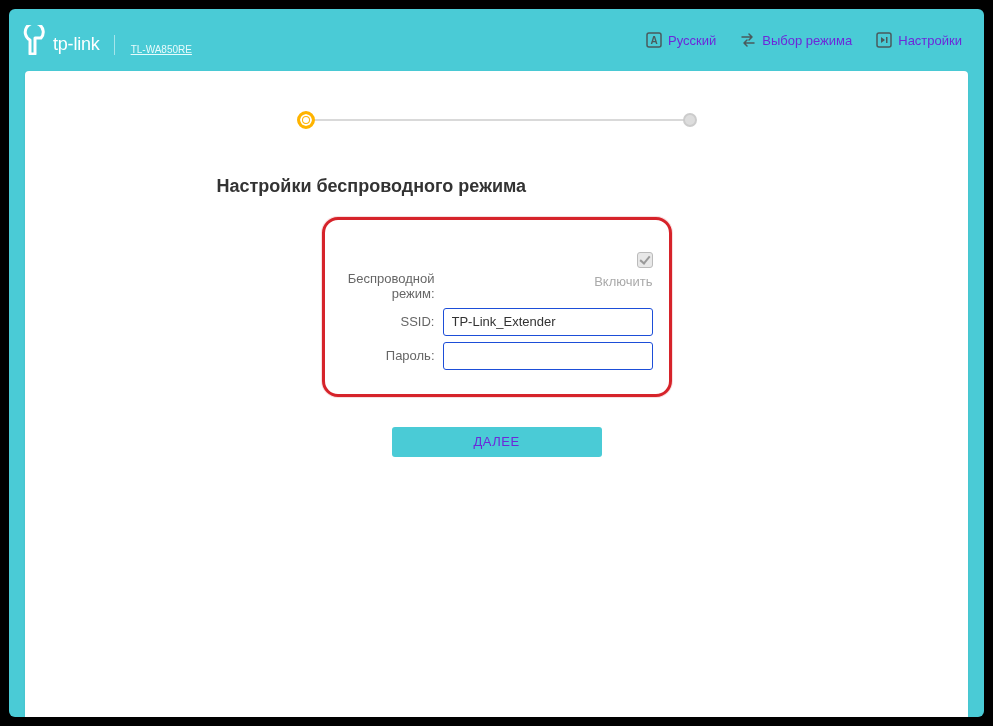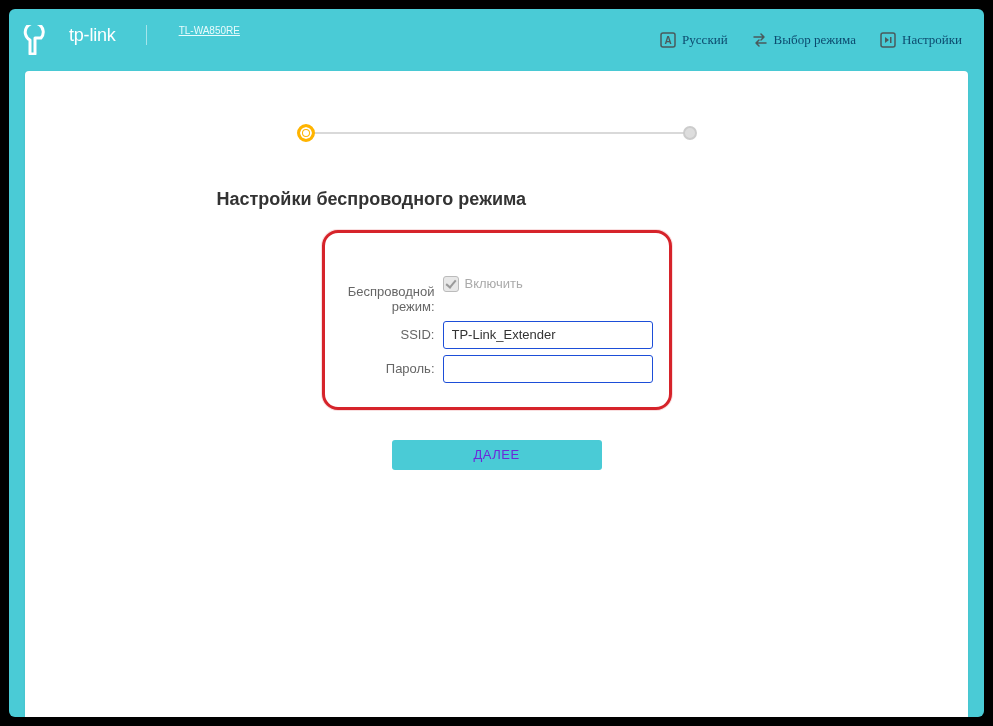--- a/index.html
+++ b/index.html
@@ -21,22 +21,22 @@
   }
   .header {
     height: 62px;
     display: flex;
     align-items: center;
     padding: 0 22px 0 12px;
     color: #fff;
   }
   .brand {
     display: flex;
-    align-items: flex-start;
-    gap: 22px;
+    align-items: flex-end;
+    gap: 6px;
   }
   .model-sep {
     width: 1px; height: 20px;
     background: rgba(255,255,255,0.5);
     margin: 0 10px 0 8px;
   }
   .model {
     font-size: 10px;
     color: #e8fbfc;
     text-decoration: underline;
@@ -50,28 +50,28 @@
     color: #2f5d5f;
     font-weight: 500;
   }
   .hact {
     display: flex;
     align-items: center;
     gap: 6px;
     cursor: pointer;
   }
   .hact svg { display:block; }
-  .hact-label { color:#0c4a6e;font-family:Liberation Serif, serif; }
+  .hact-label { color:#6d28d9; }
   .content {
     background: #fff;
     margin: 0 16px 0 16px;
     height: calc(100% - 62px);
     border-radius: 4px 4px 0 0;
     box-shadow: 0 1px 3px rgba(0,0,0,0.07);
-    padding-top: 52px;
+    padding-top: 39px;
   }
   .stepper {
     width: 400px;
     margin: 0 auto;
     position: relative;
     height: 22px;
   }
   .step-line {
     position: absolute;
     left: 9px; right: 9px; top: 9px;
@@ -127,21 +127,21 @@
   .form-label {
     width: 110px;
     text-align: right;
     font-size: 13px;
     color: #666;
     padding-right: 8px;
     line-height: 1.2;
   }
   .form-label.twoline { line-height: 1.15; margin-top: 32px; }
   .form-control { flex: 1; }
-  .chk-row { display:flex; align-items:center; gap:6px; }
+  .chk-row { display:flex; align-items:flex-end; gap:6px;flex-direction:column; }
   .chk {
     width:16px; height:16px;
     border:1px solid #bbb;
     border-radius:3px;
     background:#e8e8e8;
     position:relative;
     display:inline-block;
   }
   .chk::after{
     content:'';

